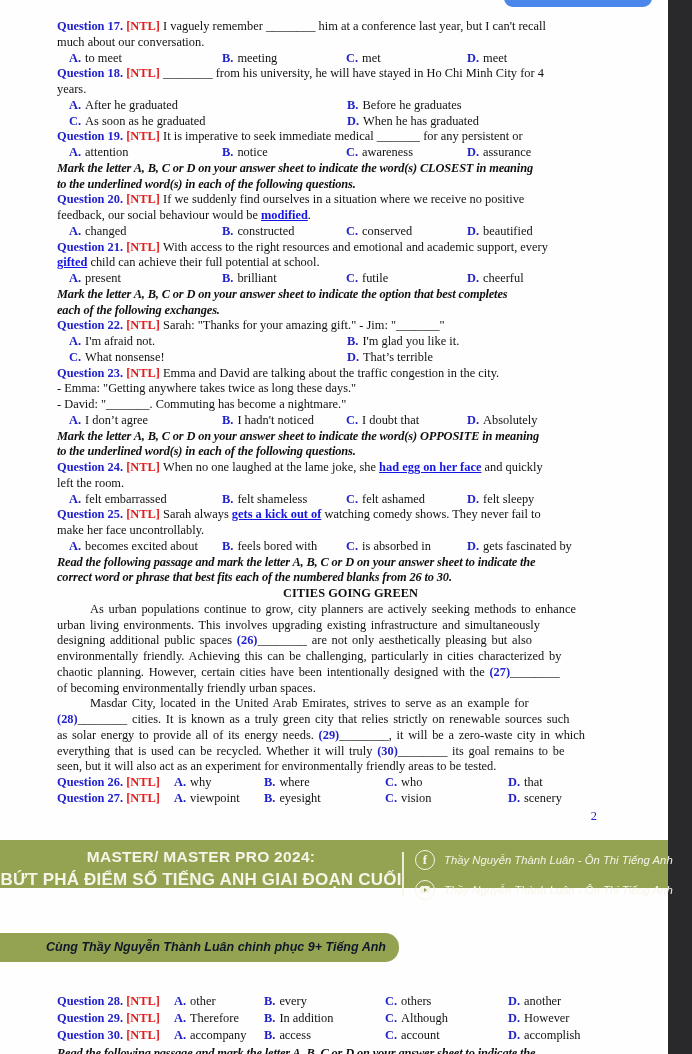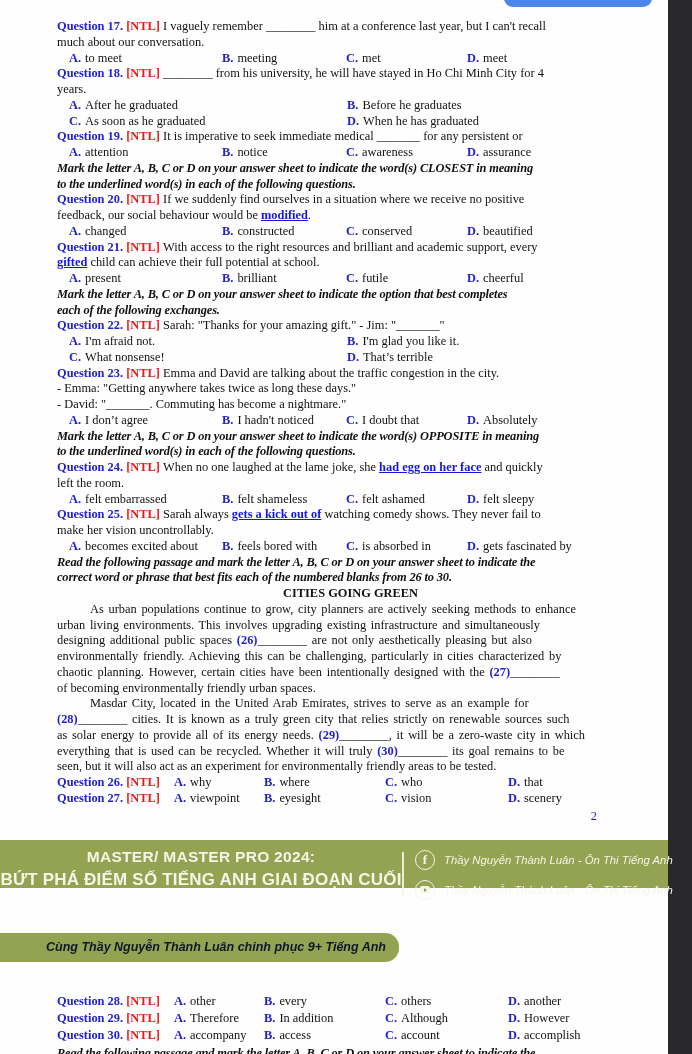--- a/index.html
+++ b/index.html
@@ -108,21 +108,21 @@
       <div class="line rich"><span class="s-bi">Mark the letter A, B, C or D on your answer sheet to indicate the word(s) CLOSEST in meaning</span></div>
       <div class="line rich"><span class="s-bi">to the underlined word(s) in each of the following questions.</span></div>
       <div class="line rich"><span class="s-q">Question 20. </span><span class="s-n">[NTL] </span><span class="s-t">If we suddenly find ourselves in a situation where we receive no positive</span></div>
       <div class="line rich"><span class="s-t">feedback, our social behaviour would be </span><span class="s-bu">modified</span><span class="s-t">.</span></div>
       <div class="line opts4">
         <span class="opt"><span class="letter">A.</span><span>changed</span></span>
         <span class="opt"><span class="letter">B.</span><span>constructed</span></span>
         <span class="opt"><span class="letter">C.</span><span>conserved</span></span>
         <span class="opt"><span class="letter">D.</span><span>beautified</span></span>
       </div>
-      <div class="line rich"><span class="s-q">Question 21. </span><span class="s-n">[NTL] </span><span class="s-t">With access to the right resources and brilliant and academic support, every</span></div>
+      <div class="line rich"><span class="s-q">Question 21. </span><span class="s-n">[NTL] </span><span class="s-t">With access to the right resources and emotional and academic support, every</span></div>
       <div class="line rich"><span class="s-bu">gifted</span><span class="s-t"> child can achieve their full potential at school.</span></div>
       <div class="line opts4">
         <span class="opt"><span class="letter">A.</span><span>present</span></span>
         <span class="opt"><span class="letter">B.</span><span>brilliant</span></span>
         <span class="opt"><span class="letter">C.</span><span>futile</span></span>
         <span class="opt"><span class="letter">D.</span><span>cheerful</span></span>
       </div>
       <div class="line rich"><span class="s-bi">Mark the letter A, B, C or D on your answer sheet to indicate the option that best completes</span></div>
       <div class="line rich"><span class="s-bi">each of the following exchanges.</span></div>
       <div class="line rich"><span class="s-q">Question 22. </span><span class="s-n">[NTL] </span><span class="s-t">Sarah: "Thanks for your amazing gift." - Jim: "_______"</span></div>
@@ -147,21 +147,21 @@
       <div class="line rich"><span class="s-bi">to the underlined word(s) in each of the following questions.</span></div>
       <div class="line rich"><span class="s-q">Question 24. </span><span class="s-n">[NTL] </span><span class="s-t">When no one laughed at the lame joke, she </span><span class="s-bu">had egg on her face</span><span class="s-t"> and quickly</span></div>
       <div class="line rich"><span class="s-t">left the room.</span></div>
       <div class="line opts4">
         <span class="opt"><span class="letter">A.</span><span>felt embarrassed</span></span>
         <span class="opt"><span class="letter">B.</span><span>felt shameless</span></span>
         <span class="opt"><span class="letter">C.</span><span>felt ashamed</span></span>
         <span class="opt"><span class="letter">D.</span><span>felt sleepy</span></span>
       </div>
       <div class="line rich"><span class="s-q">Question 25. </span><span class="s-n">[NTL] </span><span class="s-t">Sarah always </span><span class="s-bu">gets a kick out of</span><span class="s-t"> watching comedy shows. They never fail to</span></div>
-      <div class="line rich"><span class="s-t">make her vision uncontrollably.</span></div>
+      <div class="line rich"><span class="s-t">make her face uncontrollably.</span></div>
       <div class="line opts4">
         <span class="opt"><span class="letter">A.</span><span>becomes excited about</span></span>
         <span class="opt"><span class="letter">B.</span><span>feels bored with</span></span>
         <span class="opt"><span class="letter">C.</span><span>is absorbed in</span></span>
         <span class="opt"><span class="letter">D.</span><span>gets fascinated by</span></span>
       </div>
       <div class="line rich"><span class="s-bi">Read the following passage and mark the letter A, B, C or D on your answer sheet to indicate the</span></div>
       <div class="line rich"><span class="s-bi">correct word or phrase that best fits each of the numbered blanks from 26 to 30.</span></div>
       <div class="line rich center"><span class="s-b">CITIES GOING GREEN</span></div>
       <div class="line rich indent just"><span class="s-t">As urban populations continue to grow, city planners are actively seeking methods to enhance</span></div>

